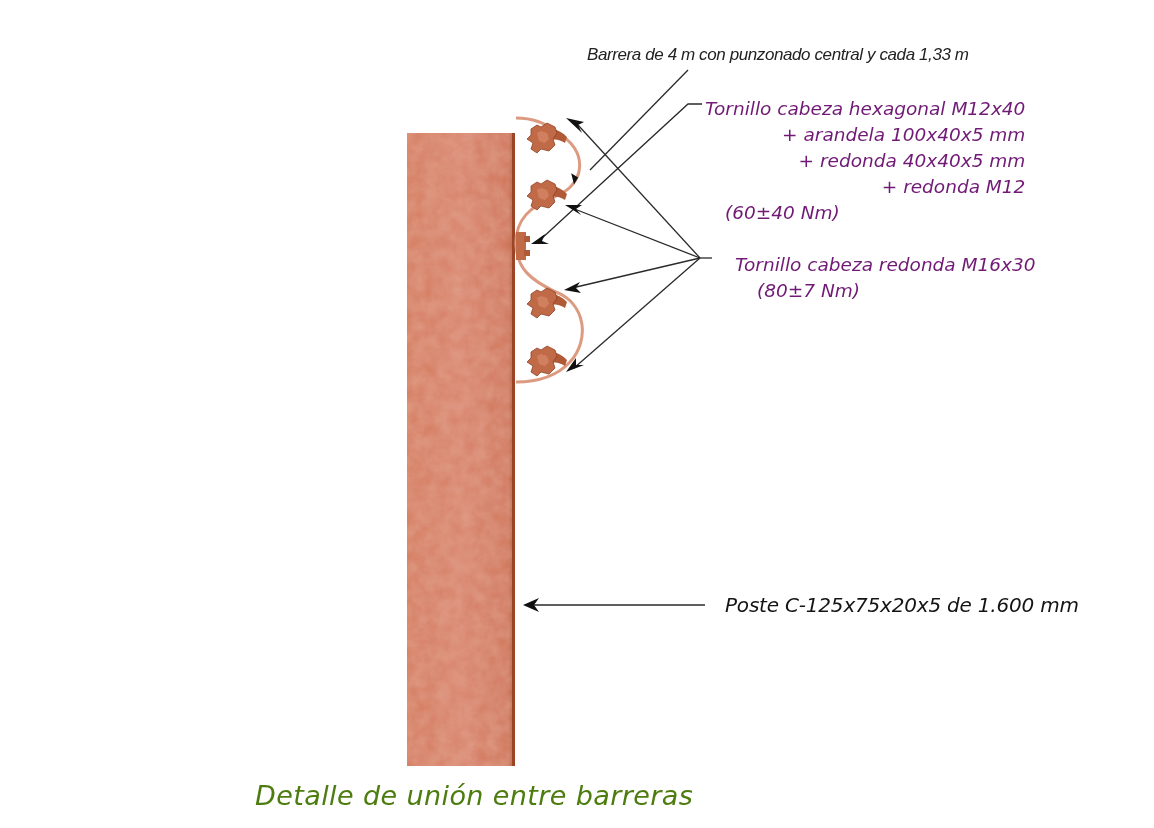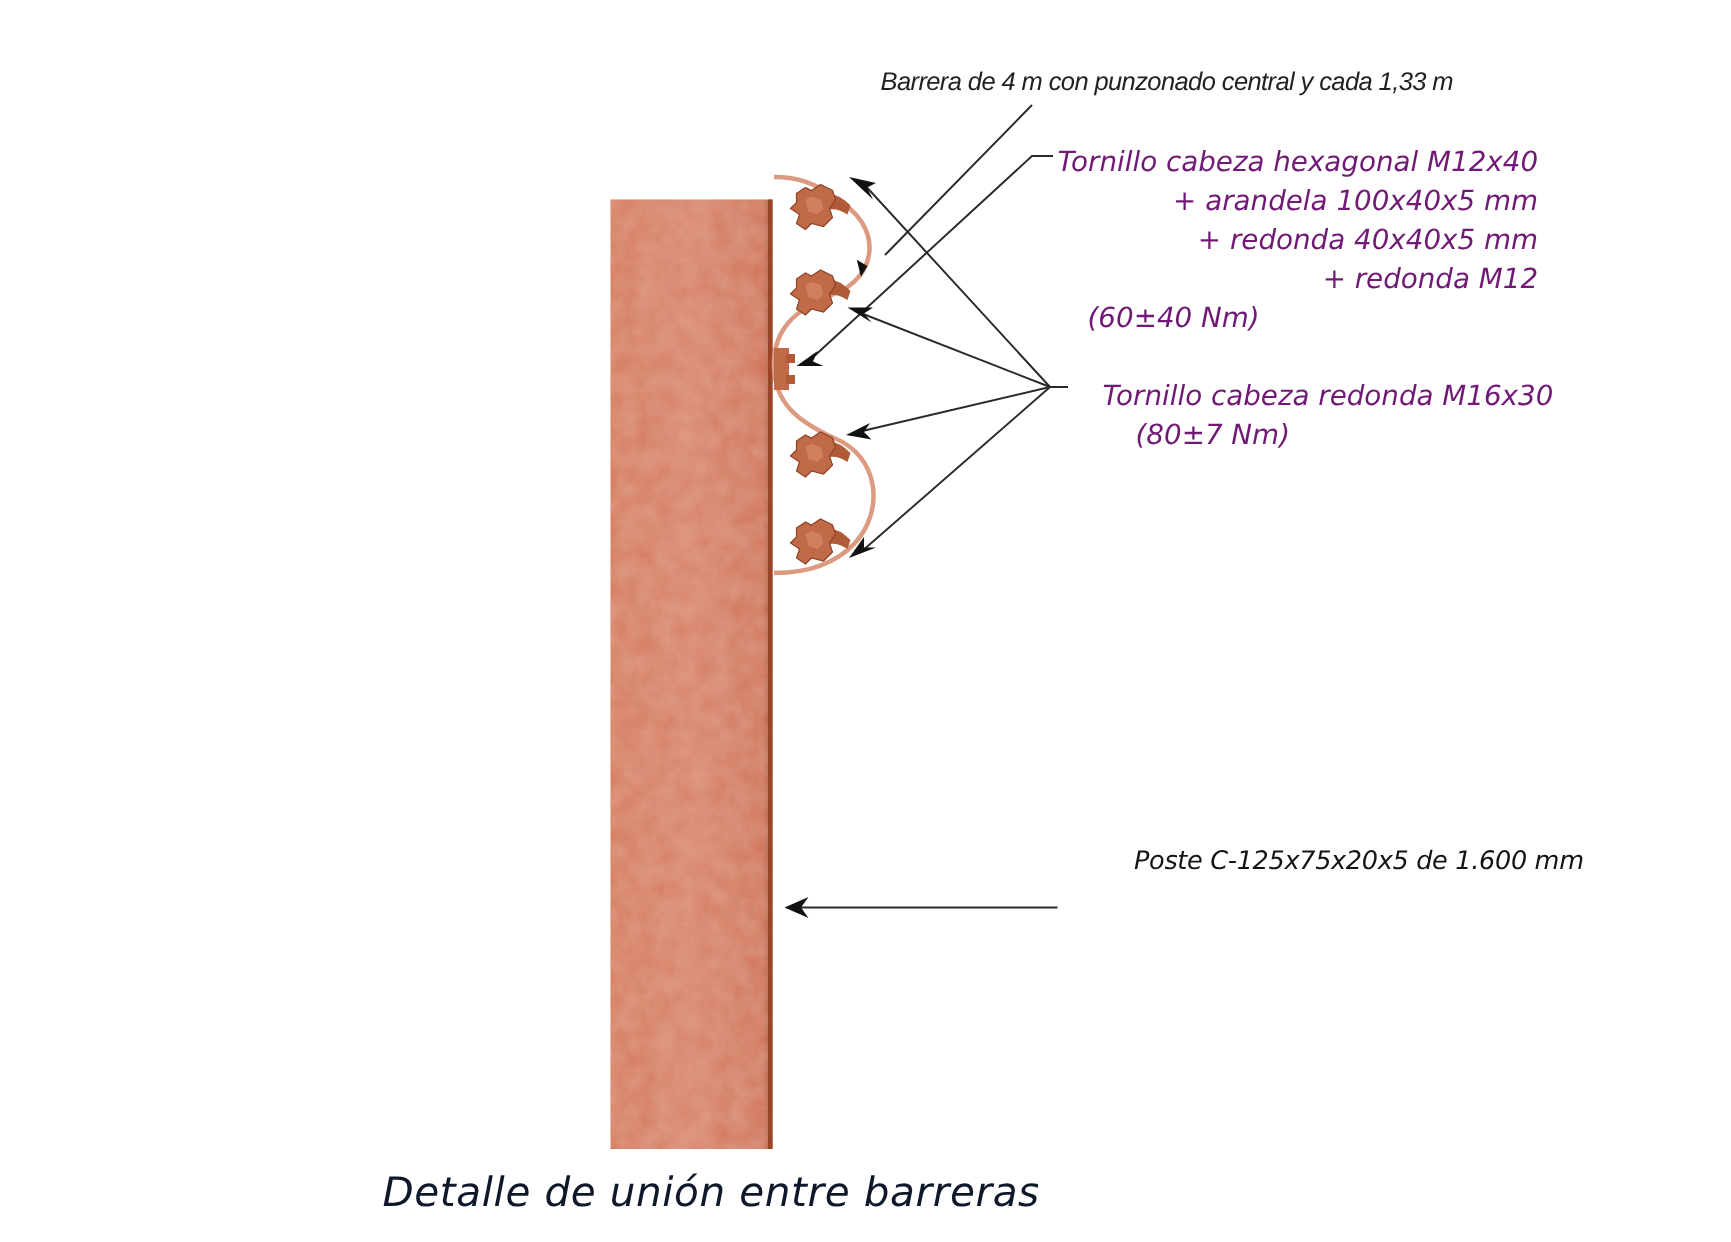--- a/index.html
+++ b/index.html
@@ -8,22 +8,22 @@
     .canvas { position: absolute; left: 0; top: 0; width: 1154px; height: 828px; font-style: italic; }
     svg.drawing { position: absolute; left: 0; top: 0; }
     .label { position: absolute; white-space: nowrap; color: #141414; letter-spacing: -0.2px; }
     .label-top { left: 587px; top: 45px; font-size: 17px; font-family: "Liberation Sans", sans-serif; letter-spacing: -0.4px; color: #222; }
     .block { position: absolute; font-size: 18.5px; line-height: 26px; color: #701a75; }
     .block .line { display: block; white-space: nowrap; }
     .block-hex { left: 705px; top: 96px; }
     .block-round { left: 715px; top: 252px; margin-left: 20px; }
     .ind1 { padding-left: 0px; }
     .ind2 { padding-left: 12px; text-align: right; }
-    .label-post { left: 725px; top: 564px; font-size: 17px; margin-left: 31px; }
-    .caption { position: absolute; left: 255px; top: 780px; font-size: 27px; color: #0f172a; letter-spacing: 0.4px; font-family: "DejaVu Sans", sans-serif; font-weight: 300; }
+    .label-post { left: 725px; top: 593px; font-size: 20px; }
+    .caption { position: absolute; left: 255px; top: 780px; font-size: 27px; color: #4d7c0f; letter-spacing: 0.4px; font-family: "DejaVu Sans", sans-serif; font-weight: 300; }
   </style>
 </head>
 <body>
 
 <div class="canvas">
 
   <svg class="drawing" width="1154" height="828" viewBox="0 0 1154 828">
     <defs>
       <filter id="grain" x="0" y="0" width="100%" height="100%">
         <feTurbulence type="fractalNoise" baseFrequency="0.08" numOctaves="3" seed="4" result="n"></feTurbulence>

